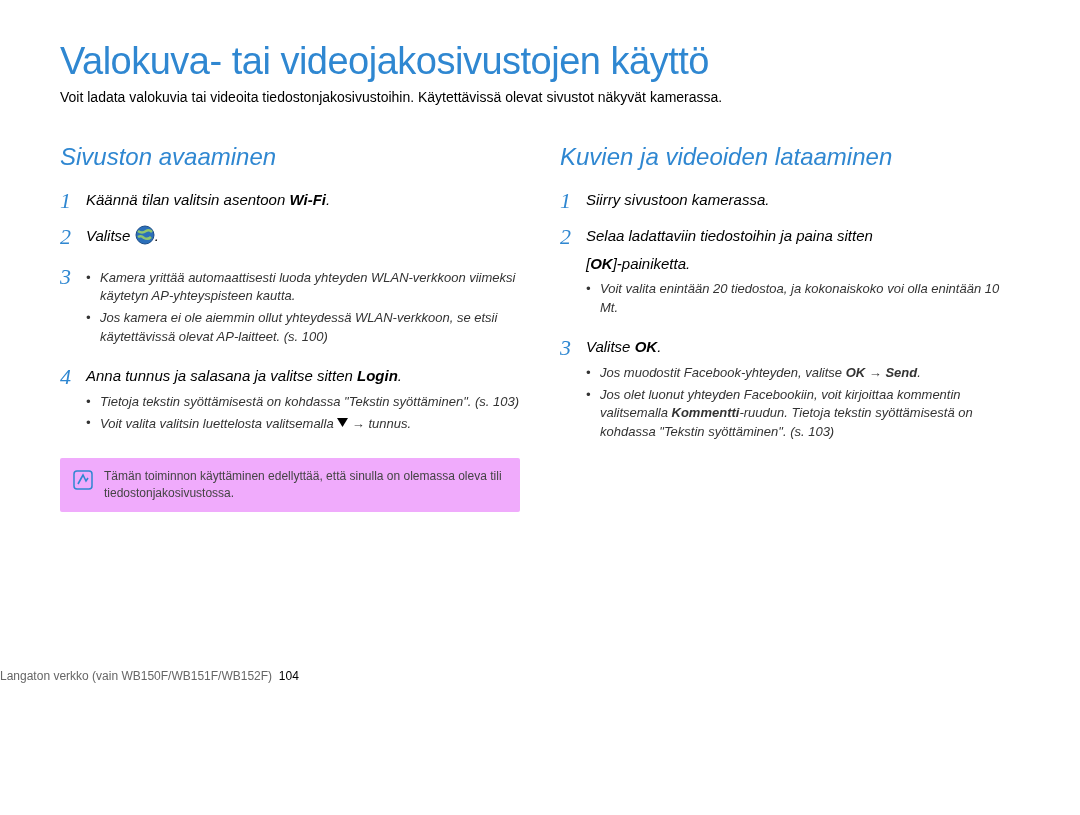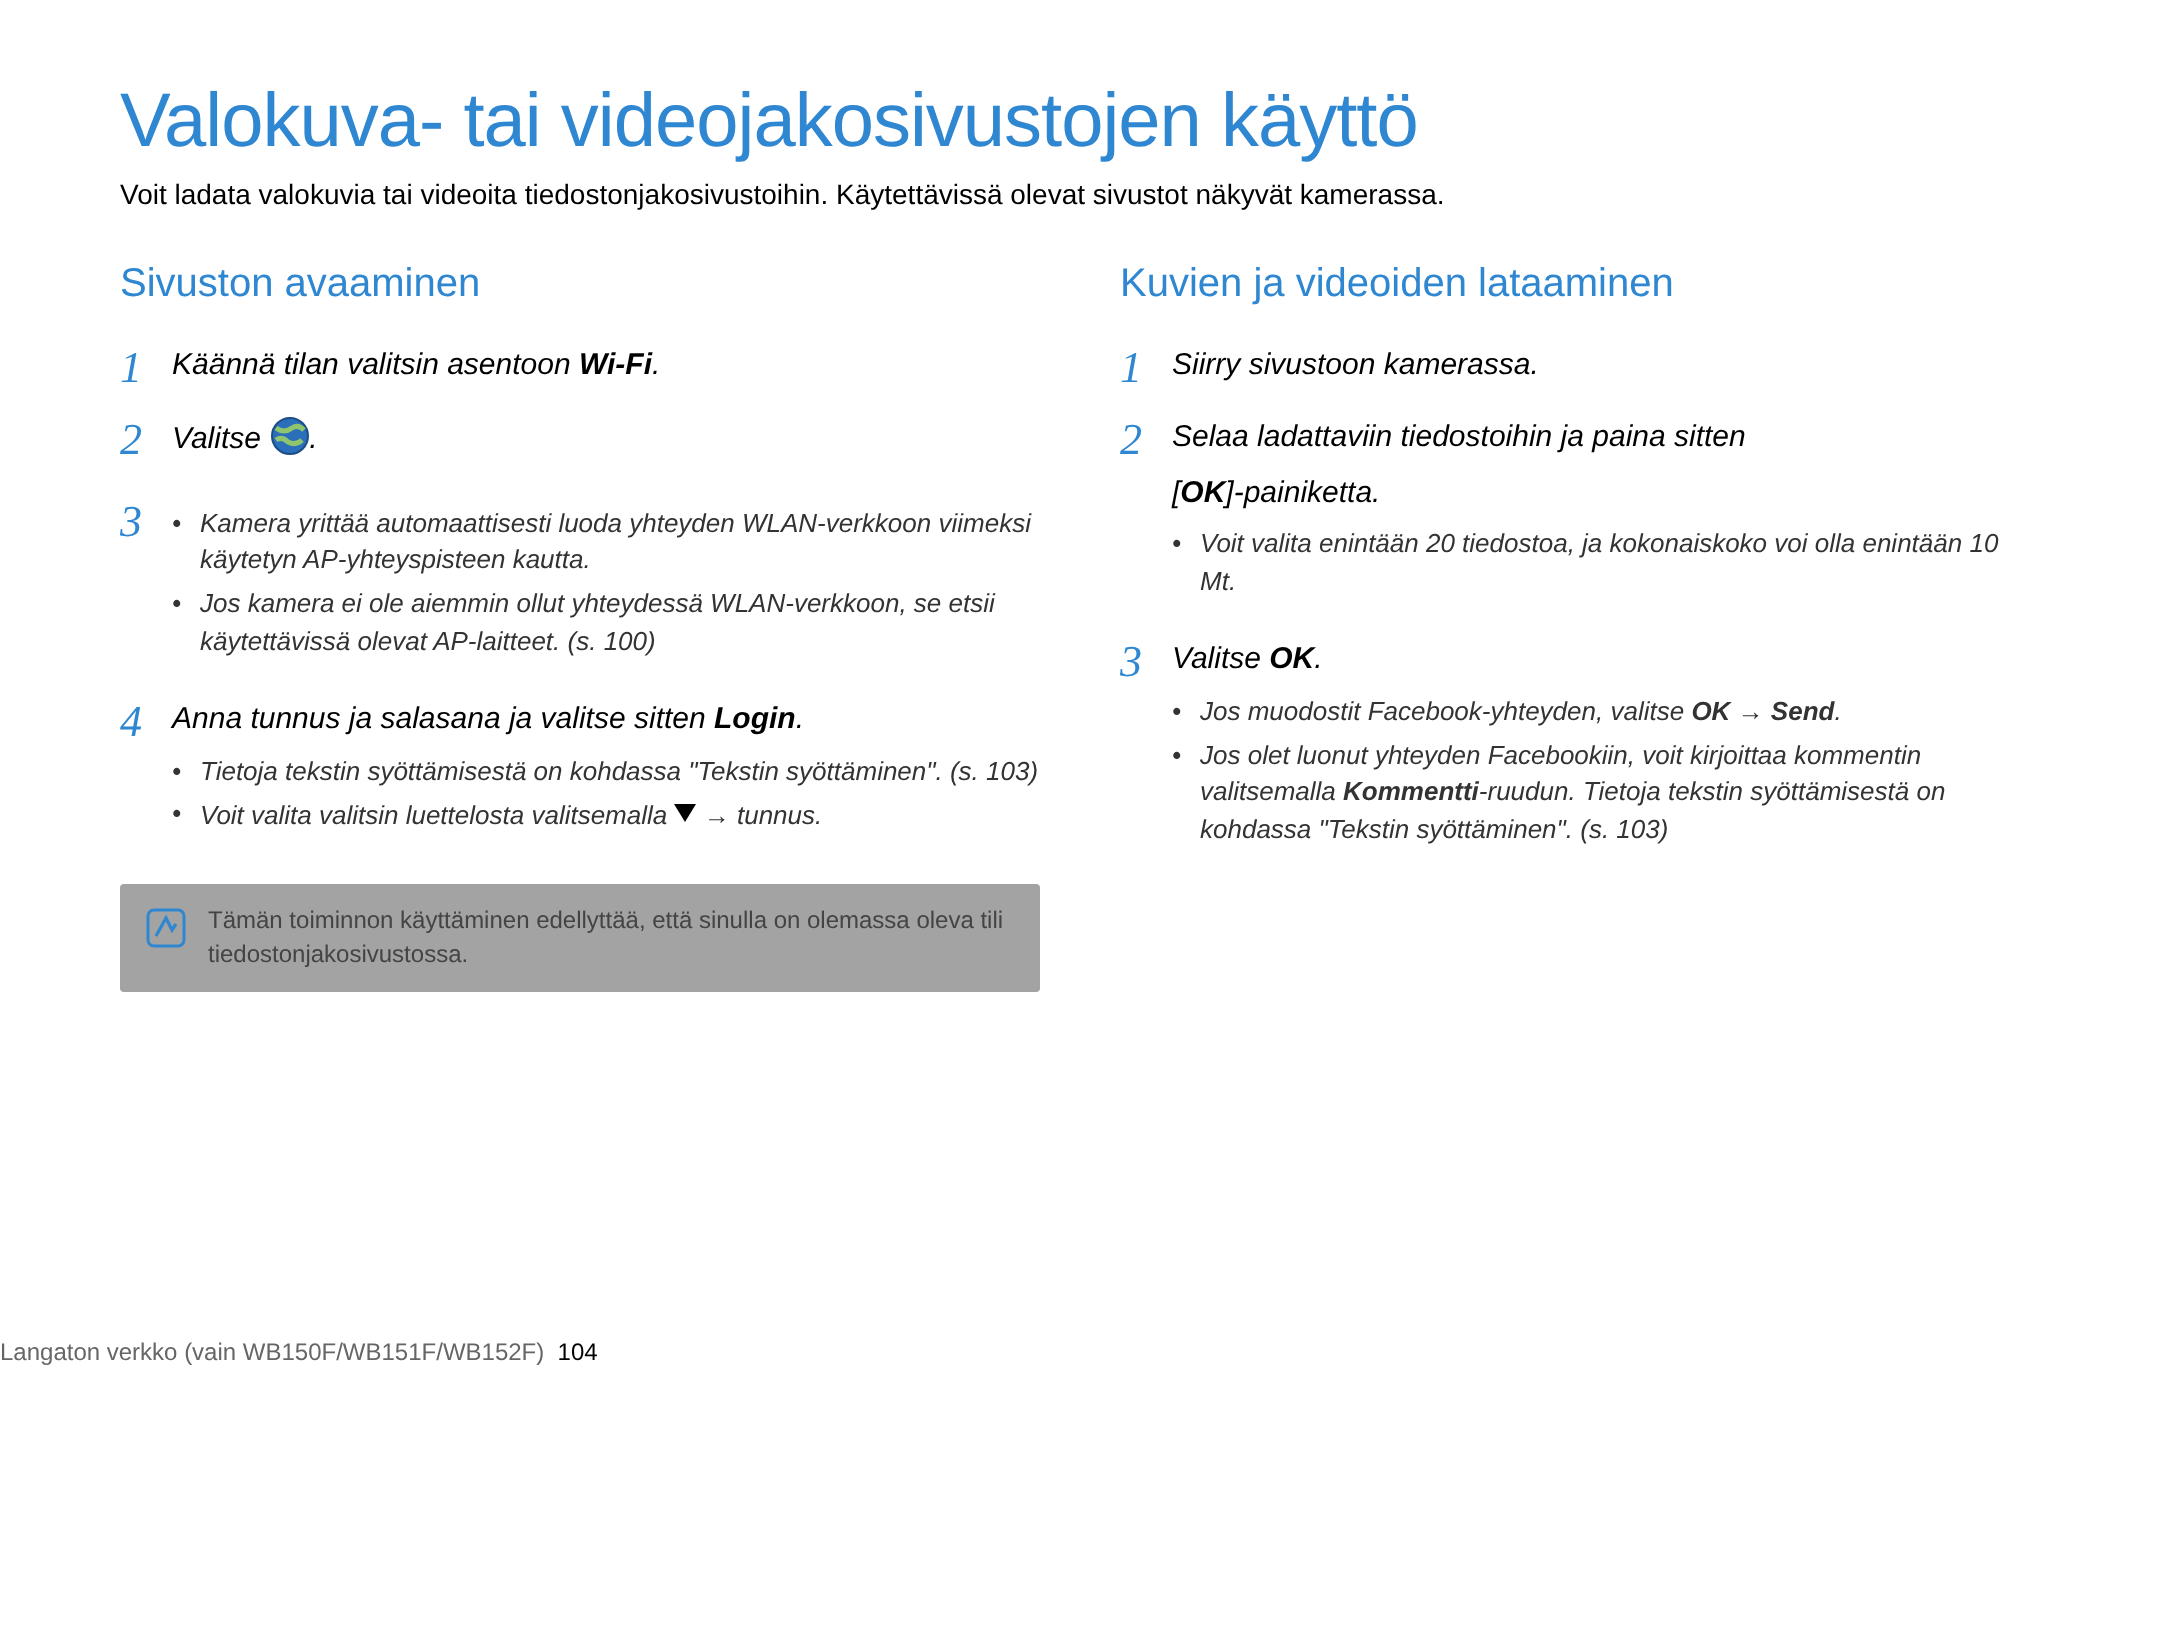--- a/index.html
+++ b/index.html
@@ -31,24 +31,25 @@
     margin: 0 0 26px 0;
   }
   .columns {
     display: flex;
     gap: 40px;
   }
   .col {
     width: 50%;
   }
   .section-heading {
-    font-size: 20px;
+    font-size: 24px;
     color: #2f87d1;
     font-weight: 400;
-    margin: 0 0 18px 0;
+    margin: 12px 0 18px 0;
+    font-style: italic;
   }
   .step {
     display: flex;
     align-items: flex-start;
     margin-bottom: 8px;
   }
   .step-num {
     font-style: italic;
     font-family: Georgia, 'Times New Roman', serif;
     font-size: 22px;
@@ -99,21 +100,21 @@
   .bold {
     font-weight: bold;
   }
   .down-triangle {
     display: inline-block;
     vertical-align: 1px;
   }
   .note-box {
     display: flex;
     align-items: flex-start;
-    background: #a3a3a3;
+    background: #f0abfc;
     border-radius: 2px;
     padding: 10px 12px;
     margin-top: 14px;
     margin-left: 0;
     gap: 10px;
   }
   .note-icon-wrap {
     flex: 0 0 22px;
     display: flex;
     align-items: center;

